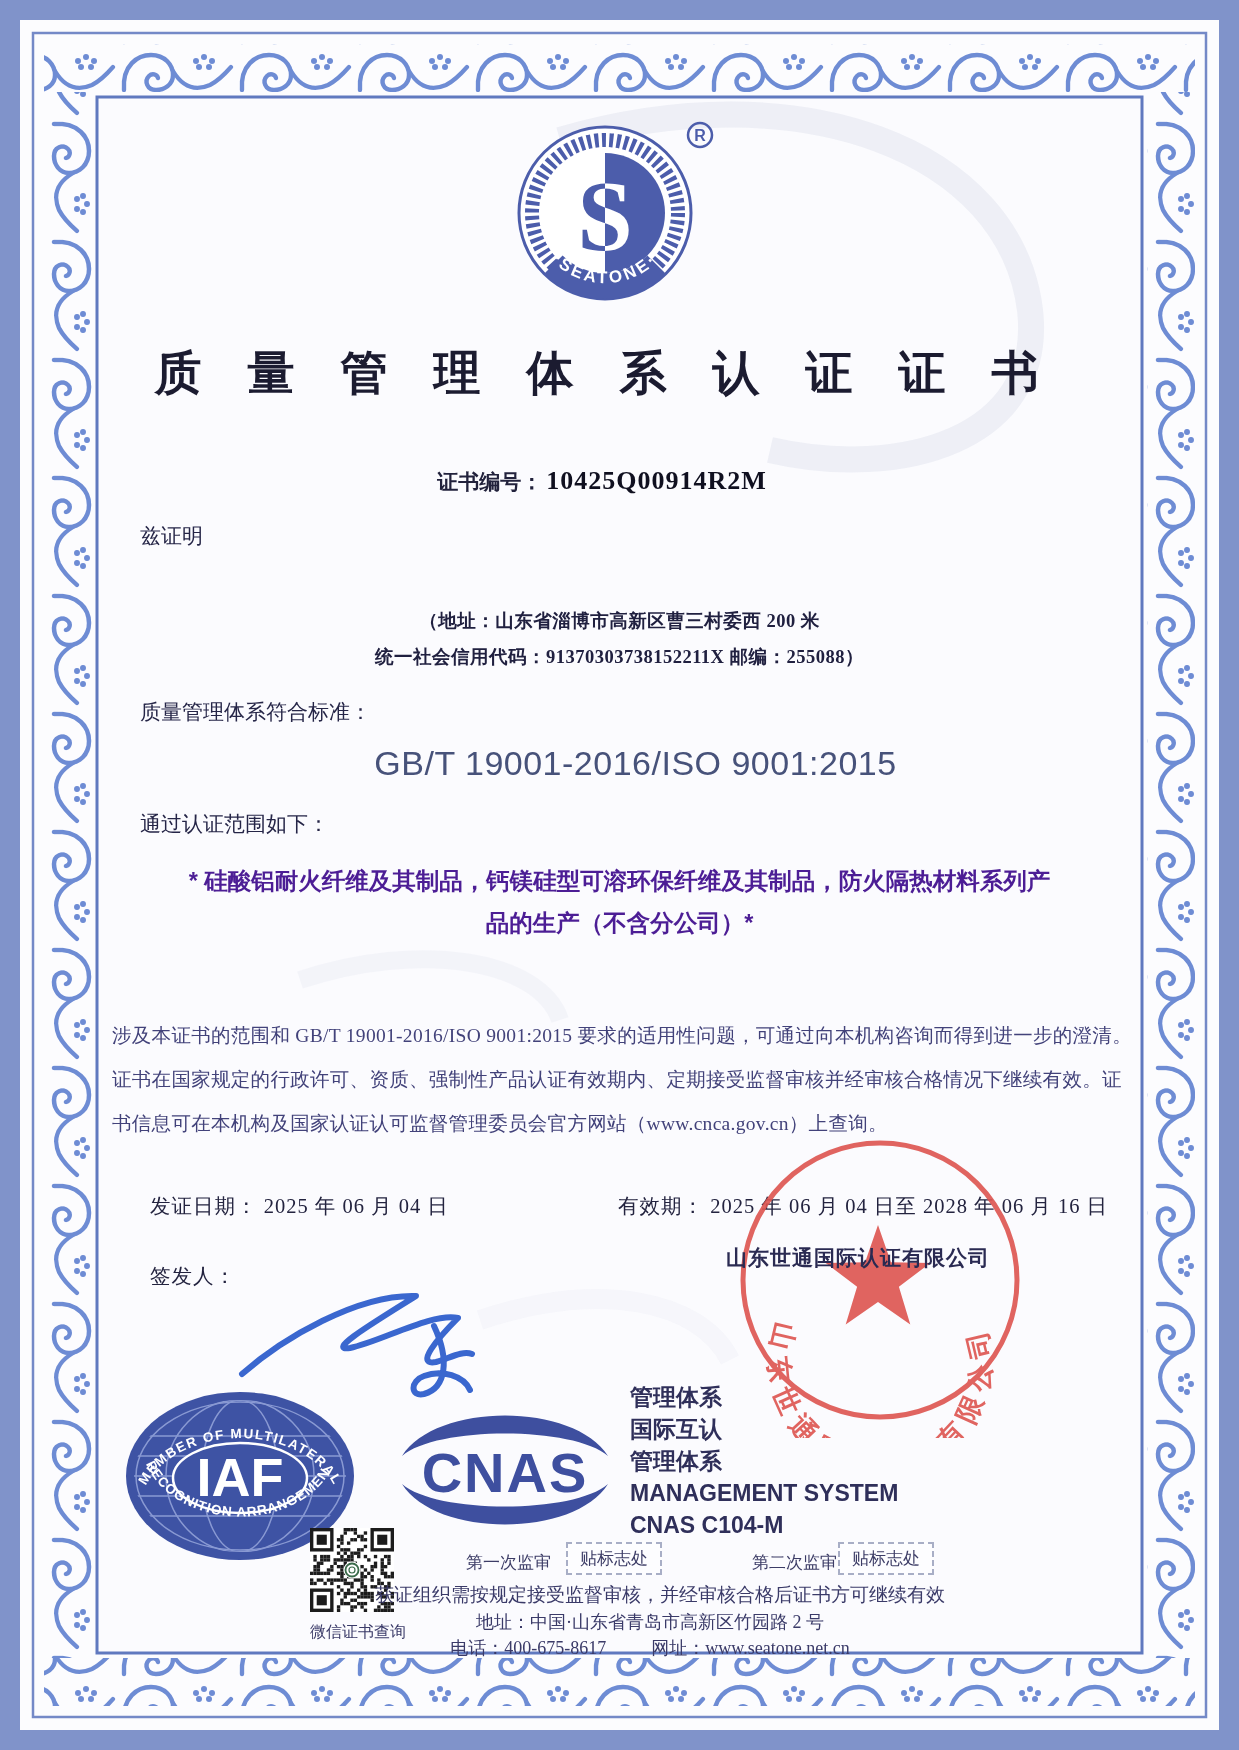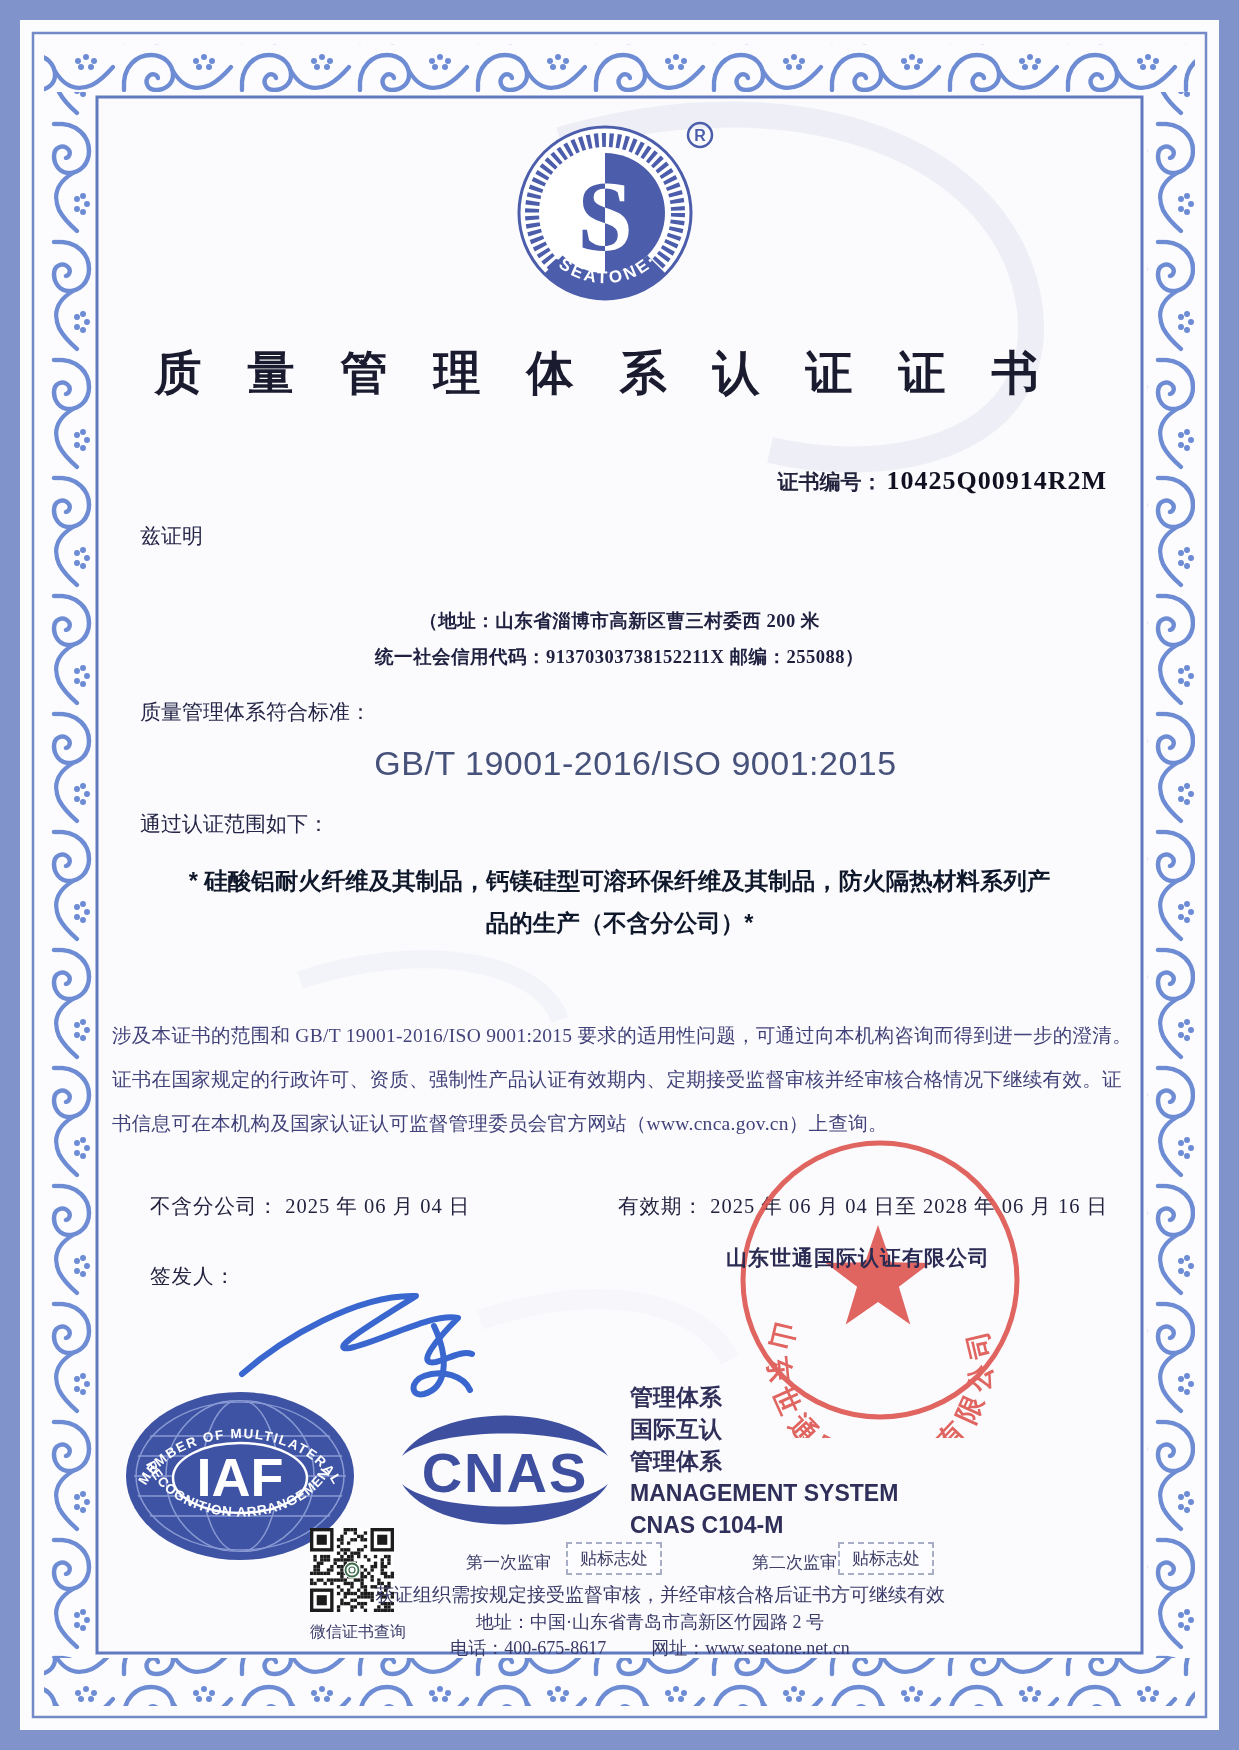--- a/index.html
+++ b/index.html
@@ -2,29 +2,29 @@
 <html><head>
 <meta charset="utf-8">
 <style>
   html,body{margin:0;padding:0;background:#8093ca;}
   .page{position:relative;width:1239px;height:1750px;background:#8093ca;overflow:hidden;
         font-family:"Liberation Serif","DejaVu Serif",serif;color:#2e2e52;}
   .abs{position:absolute;}
   .bgsvg{position:absolute;inset:0;}
   .center{left:97px;width:1045px;text-align:center;}
   .title{top:342px;font-size:47px;font-weight:700;color:#1b1b30;letter-spacing:46px;margin-right:-46px;}
-  .certno{top:466px;left:97px;width:1010px;text-align:right;}
+  .certno{top:466px;left:97px;width:1010px;text-align:center;}
   .certno .lbl{font-size:21px;font-weight:700;color:#22223c;}
   .certno .val{font-size:26px;font-weight:700;color:#101020;letter-spacing:1px;font-family:"Liberation Serif",serif;}
   .lbl-left{left:140px;font-size:21px;color:#252547;text-align:right;}
   .company{top:538px;font-size:39px;font-weight:700;color:#15152a;
            font-family:"Liberation Sans","DejaVu Sans",sans-serif;letter-spacing:2px;}
   .addr{font-size:18.5px;font-weight:600;color:#202040;letter-spacing:.5px;}
   .standard{top:744px;font-size:34px;color:#47527a;font-family:"Liberation Sans","DejaVu Sans",sans-serif;letter-spacing:.5px;padding-left:16px;}
-  .scope{top:860px;font-size:23.5px;font-weight:700;color:#0f172a;line-height:42px;
+  .scope{top:860px;font-size:23.5px;font-weight:700;color:#4c1d95;line-height:42px;
          font-family:"Liberation Sans","DejaVu Sans",sans-serif;}
   .legal-line{position:absolute;left:112px;width:1030px;font-size:19.5px;color:#42427a;letter-spacing:.3px;}
   .date-text{font-size:20.5px;color:#23233f;letter-spacing:1px;}
   .issuer{top:1244px;left:726px;width:300px;font-size:21px;font-weight:700;color:#2a2a52;letter-spacing:1px;z-index:6;}
   .cnas-lines{left:630px;top:1381px;line-height:32px;font-size:23px;font-weight:700;color:#2f2f5a;
               font-family:"Liberation Sans","DejaVu Sans",sans-serif;}
   .audit-label{font-size:17px;color:#3c3c66;}
   .sticker-box{font-size:17px;color:#3c3c66;border:2px dashed #a8aec6;padding:3px 12px;background:rgba(255,255,255,.5);}
   .footer-line{left:100px;width:1100px;text-align:center;font-size:18px;color:#3a3a68;}
   .qr-label{left:296px;top:1622px;width:112px;text-align:center;font-size:16px;color:#3a3a68;margin-left:6px;}
@@ -116,21 +116,21 @@
   <div class="abs center scope">
     <div>* 硅酸铝耐火纤维及其制品，钙镁硅型可溶环保纤维及其制品，防火隔热材料系列产</div>
     <div>品的生产（不含分公司）*</div>
   </div>
 
   <div class="legal-line" style="top:1022px;">涉及本证书的范围和 GB/T 19001-2016/ISO 9001:2015 要求的适用性问题，可通过向本机构咨询而得到进一步的澄清。</div>
   <div class="legal-line" style="top:1110px;">书信息可在本机构及国家认证认可监督管理委员会官方网站（www.cnca.gov.cn）上查询。</div>
   <div class="legal-line" style="top:1066px;">证书在国家规定的行政许可、资质、强制性产品认证有效期内、定期接受监督审核并经审核合格情况下继续有效。证</div>
 
   <div class="abs date-text" style="left:150px;top:1192px;">
-    <span>不含分公司：</span>
+    <span>发证日期：</span>
     <span>2025 年 06 月 04 日</span>
   </div>
   <div class="abs date-text" style="left:618px;top:1192px;">
     <span>有效期：</span>
     <span>2025 年 06 月 04 日至 2028 年 06 月 16 日</span>
   </div>
 
   <div class="abs date-text" style="left:150px;top:1262px;">签发人：</div>
 
   <svg class="abs sig-svg" style="left:228px;top:1268px;" width="300" height="140" viewBox="0 0 300 140">

